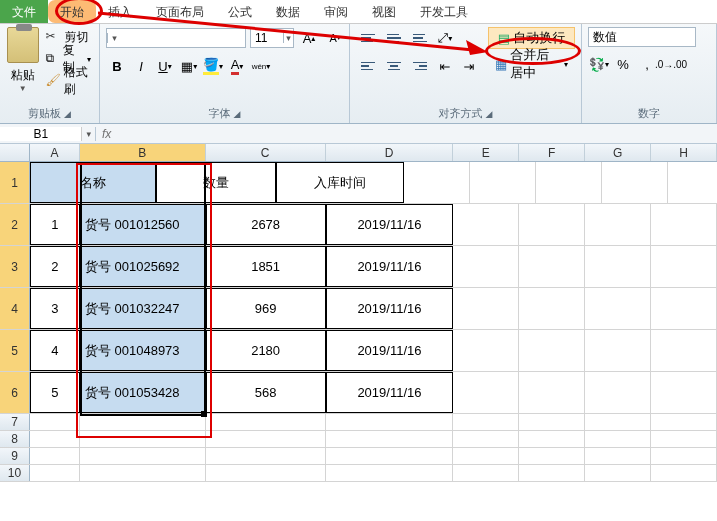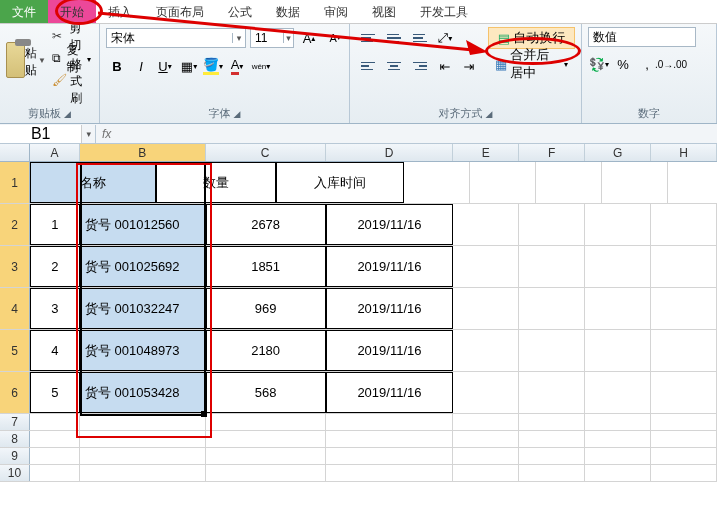--- a/index.html
+++ b/index.html
@@ -2,30 +2,30 @@
 <html><head>
 <meta charset="utf-8">
 <style>
 * { margin: 0; padding: 0; box-sizing: border-box; font-family: "Microsoft YaHei", SimSun, Arial, sans-serif; }
 body { background: #fff; font-size: 12px; overflow: hidden; width: 717px; height: 521px; }
 
 
 .tabs { display: flex; height: 24px; background: #fff; border-bottom: 1px solid #ccc; }
 .tab { padding: 4px 12px; cursor: pointer; color: #333; }
 .tab.file { background: #4ba54b; color: #fff; font-family: Liberation Serif, serif; }
-.tab.active { background: #ec4899; }
+.tab.active { background: #fdba74; border-radius: 7px; }
 .red-ellipse-tab { position: absolute; left: 55px; top: -3px; width: 48px; height: 28px; border: 3px solid #d00; border-radius: 50%; pointer-events: none; }
 
 
 .ribbon { display: flex; height: 100px; background: linear-gradient(#f5f8fa, #e6edf2); border-bottom: 1px solid #9fb5c7; }
 .group { border-right: 1px solid #b8c8d6; padding: 3px 6px 0 6px; display: flex; flex-direction: column; justify-content: space-between; }
 .group-label { text-align: center; font-size: 11px; color: #5a6b7a; padding: 2px 0; border-top: 0px solid #c8d4de; }
 .group-body { flex: 1; display: flex; align-items: flex-start; gap: 4px; }
 
-.big-btn { display: flex; flex-direction: row; align-items: center; justify-content: flex-end; width: 40px; height: 66px; cursor: pointer; }
+.big-btn { display: flex; flex-direction: column; align-items: center; justify-content: flex-end; width: 40px; height: 66px; cursor: pointer; }
 .small-row { display: flex; align-items: center; gap: 3px; padding: 1px 2px; cursor: pointer; height: 20px; }
 .small-icon { width: 16px; height: 16px; display: inline-block; }
 
 .scissors { color: #333; }
 .combo { display: flex; align-items: center; border: 1px solid #a8b8c6; background: #fff; height: 20px; }
 .combo input { border: none; outline: none; font-size: 12px; padding: 0 4px; width: 100%; background: transparent; }
 .combo .drop { width: 14px; text-align: center; border-left: 1px solid #a8b8c6; color: #555; font-size: 9px; }
 
 .btnrow { display: flex; gap: 2px; }
 .toolbtn { width: 22px; height: 22px; display: flex; align-items: center; justify-content: center; border: 1px solid transparent; cursor: pointer; font-size: 13px; }
@@ -37,21 +37,21 @@
 
 
 .red-ellipse-wrap { position: absolute; left: 485px; top: 37px; width: 96px; height: 28px; border: 3px solid #d00; border-radius: 50%; pointer-events: none; z-index: 10; }
 
 
 .red-arrow { position: absolute; left: 98px; top: 10px; width: 400px; height: 45px; pointer-events: none; z-index: 9; }
 
 
 .fbar { display: flex; height: 20px; border-bottom: 1px solid #b8c8d6; background: #f2f5f8; align-items: center; }
 .namebox { width: 96px; border-right: 1px solid #b8c8d6; display: flex; }
-.namebox input { border: none; background: #fff; width: 100%; padding: 0 6px; font-size: 16px; text-align: center; outline: none; }
+.namebox input { border: none; background: #fff; width: 100%; padding: 0 6px; font-size: 12px; text-align: center; outline: none; }
 .fx-area { display: flex; align-items: center; gap: 6px; padding: 0 6px; }
 .fx { font-style: italic; color: #737373; }
 
 
 .grid-wrap { position: relative; }
 .colheads { display: flex; height: 18px; background: linear-gradient(#f2f6fa, #dfe8ef); border-bottom: 1px solid #9fb5c7; }
 .corner { width: 30px; border-right: 1px solid #9fb5c7; }
 .colhead { text-align: center; font-size: 12px; color: #333; border-right: 1px solid #c2d0da; display: flex; align-items: center; justify-content: center; }
 .colhead.sel { background: #f8d47a; }
 
@@ -130,21 +130,20 @@
         </div>
       </div>
     </div>
     <div class="group-label"><span>剪贴板</span> <span style="font-size:9px;">◢</span></div>
   </div>
 
   <div class="group" style="width:250px;">
     <div class="group-body" style="flex-direction:column;gap:6px;">
       <div style="display:flex;gap:4px;align-items:center;">
         <div class="combo" style="width:140px;">
-          <input value="宋体" style="">
           <div class="drop">▾</div>
         </div>
         <div class="combo" style="width:44px;">
           <input value="11" style="">
           <div class="drop">▾</div>
         </div>
         <div class="toolbtn" style="font-size:13px;">A<span style="font-size:8px;vertical-align:super;">▴</span></div>
         <div class="toolbtn" style="font-size:11px;">A<span style="font-size:7px;vertical-align:super;">▾</span></div>
       </div>
       <div class="btnrow">

